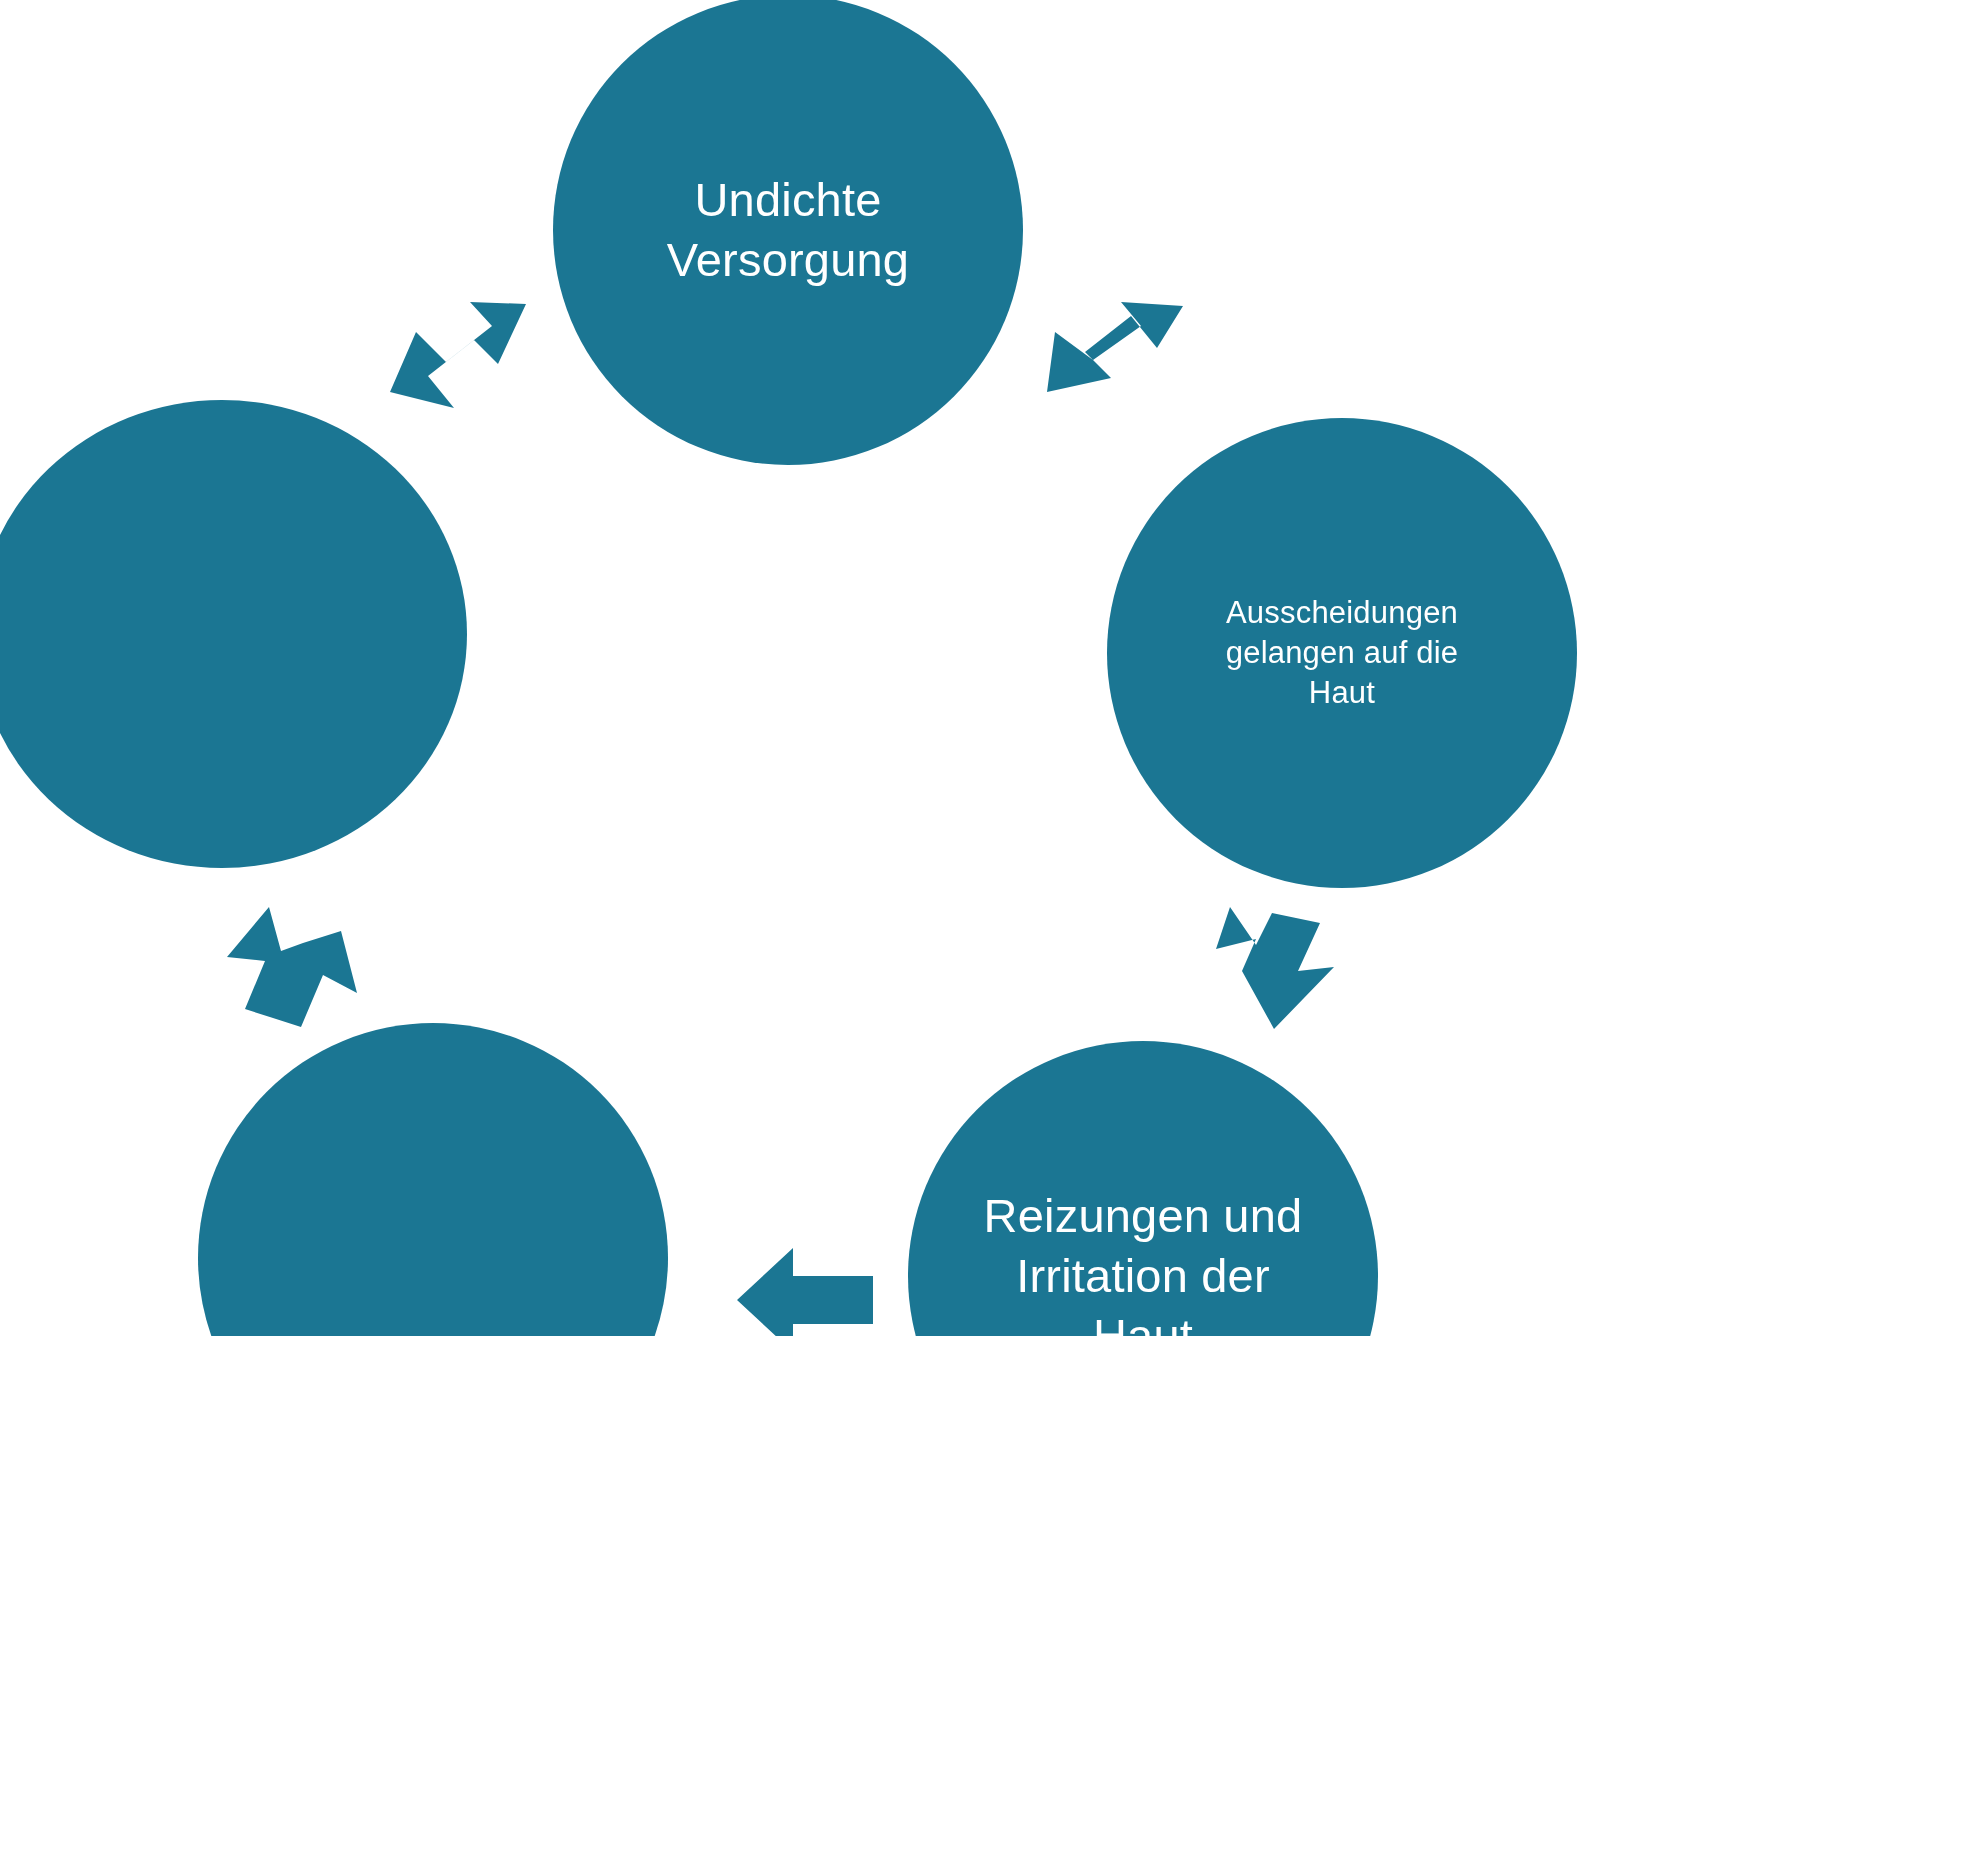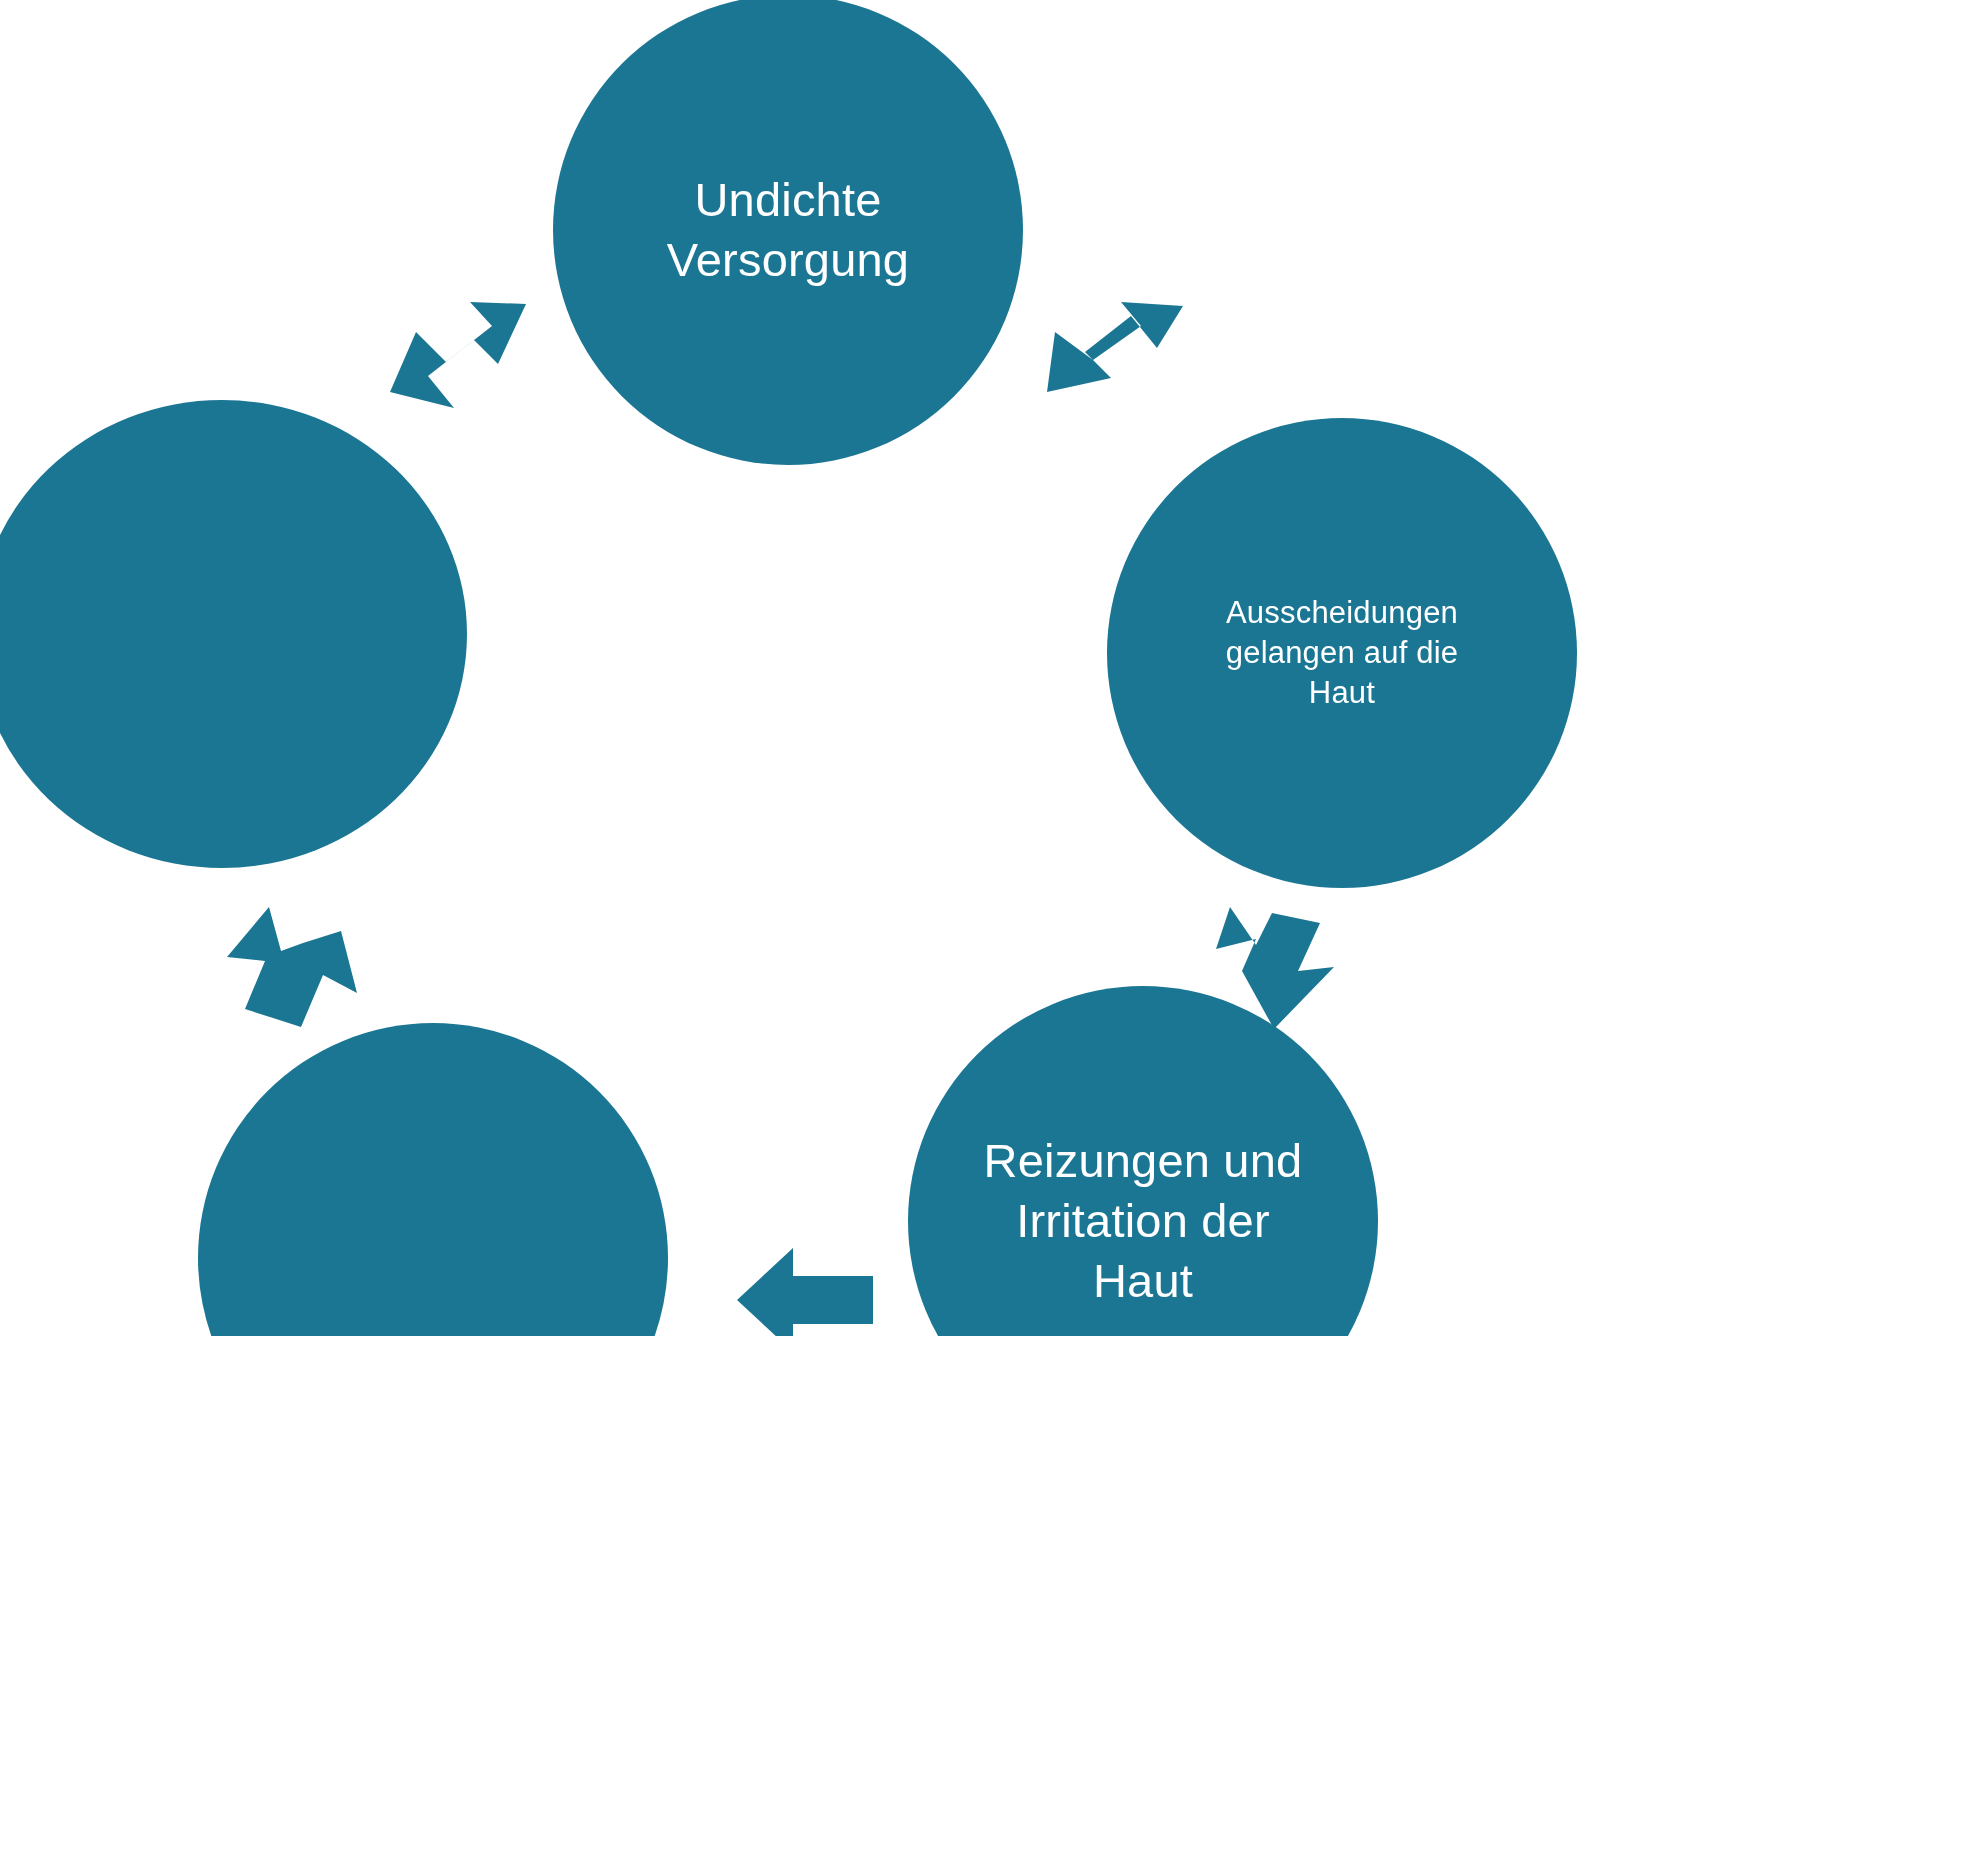--- a/index.html
+++ b/index.html
@@ -32,21 +32,21 @@
     line-height: 1.28;
     font-weight: 400;
     padding: 0 6px;
     white-space: pre-line;
     letter-spacing: 0.2px;
   }
 
   
   #node-top        { left: 553px;  top: -5px;    width: 470px; height: 470px; }
   #node-right      { left: 1107px; top: 418px;   width: 470px; height: 470px; }
-  #node-bottomright{ left: 908px;  top: 986px;  width: 470px; height: 470px; }
+  #node-bottomright{ left: 908px;  top: 1041px;  width: 470px; height: 470px; }
   #node-bottomleft { left: 198px;  top: 1023px;  width: 470px; height: 470px; }
   #node-left       { left: -23px;  top: 400px;   width: 490px; height: 468px; }
 
   #node-top .node-label        { font-size: 47px; }
   #node-right .node-label      { font-size: 31px; }
   #node-bottomright .node-label{ font-size: 47px; }
 
   
   .arrow {
     position: absolute;

